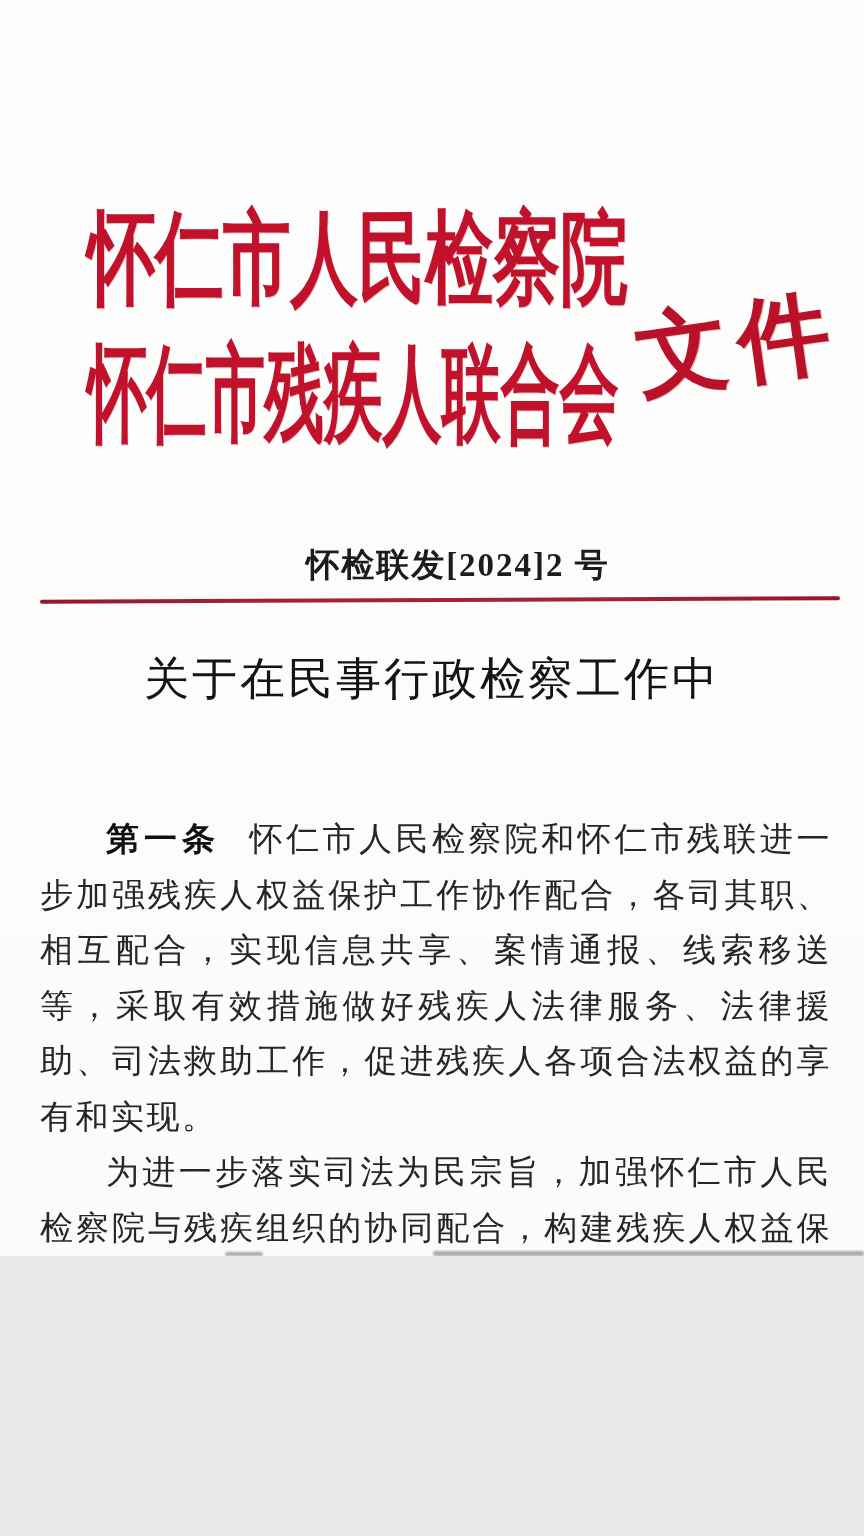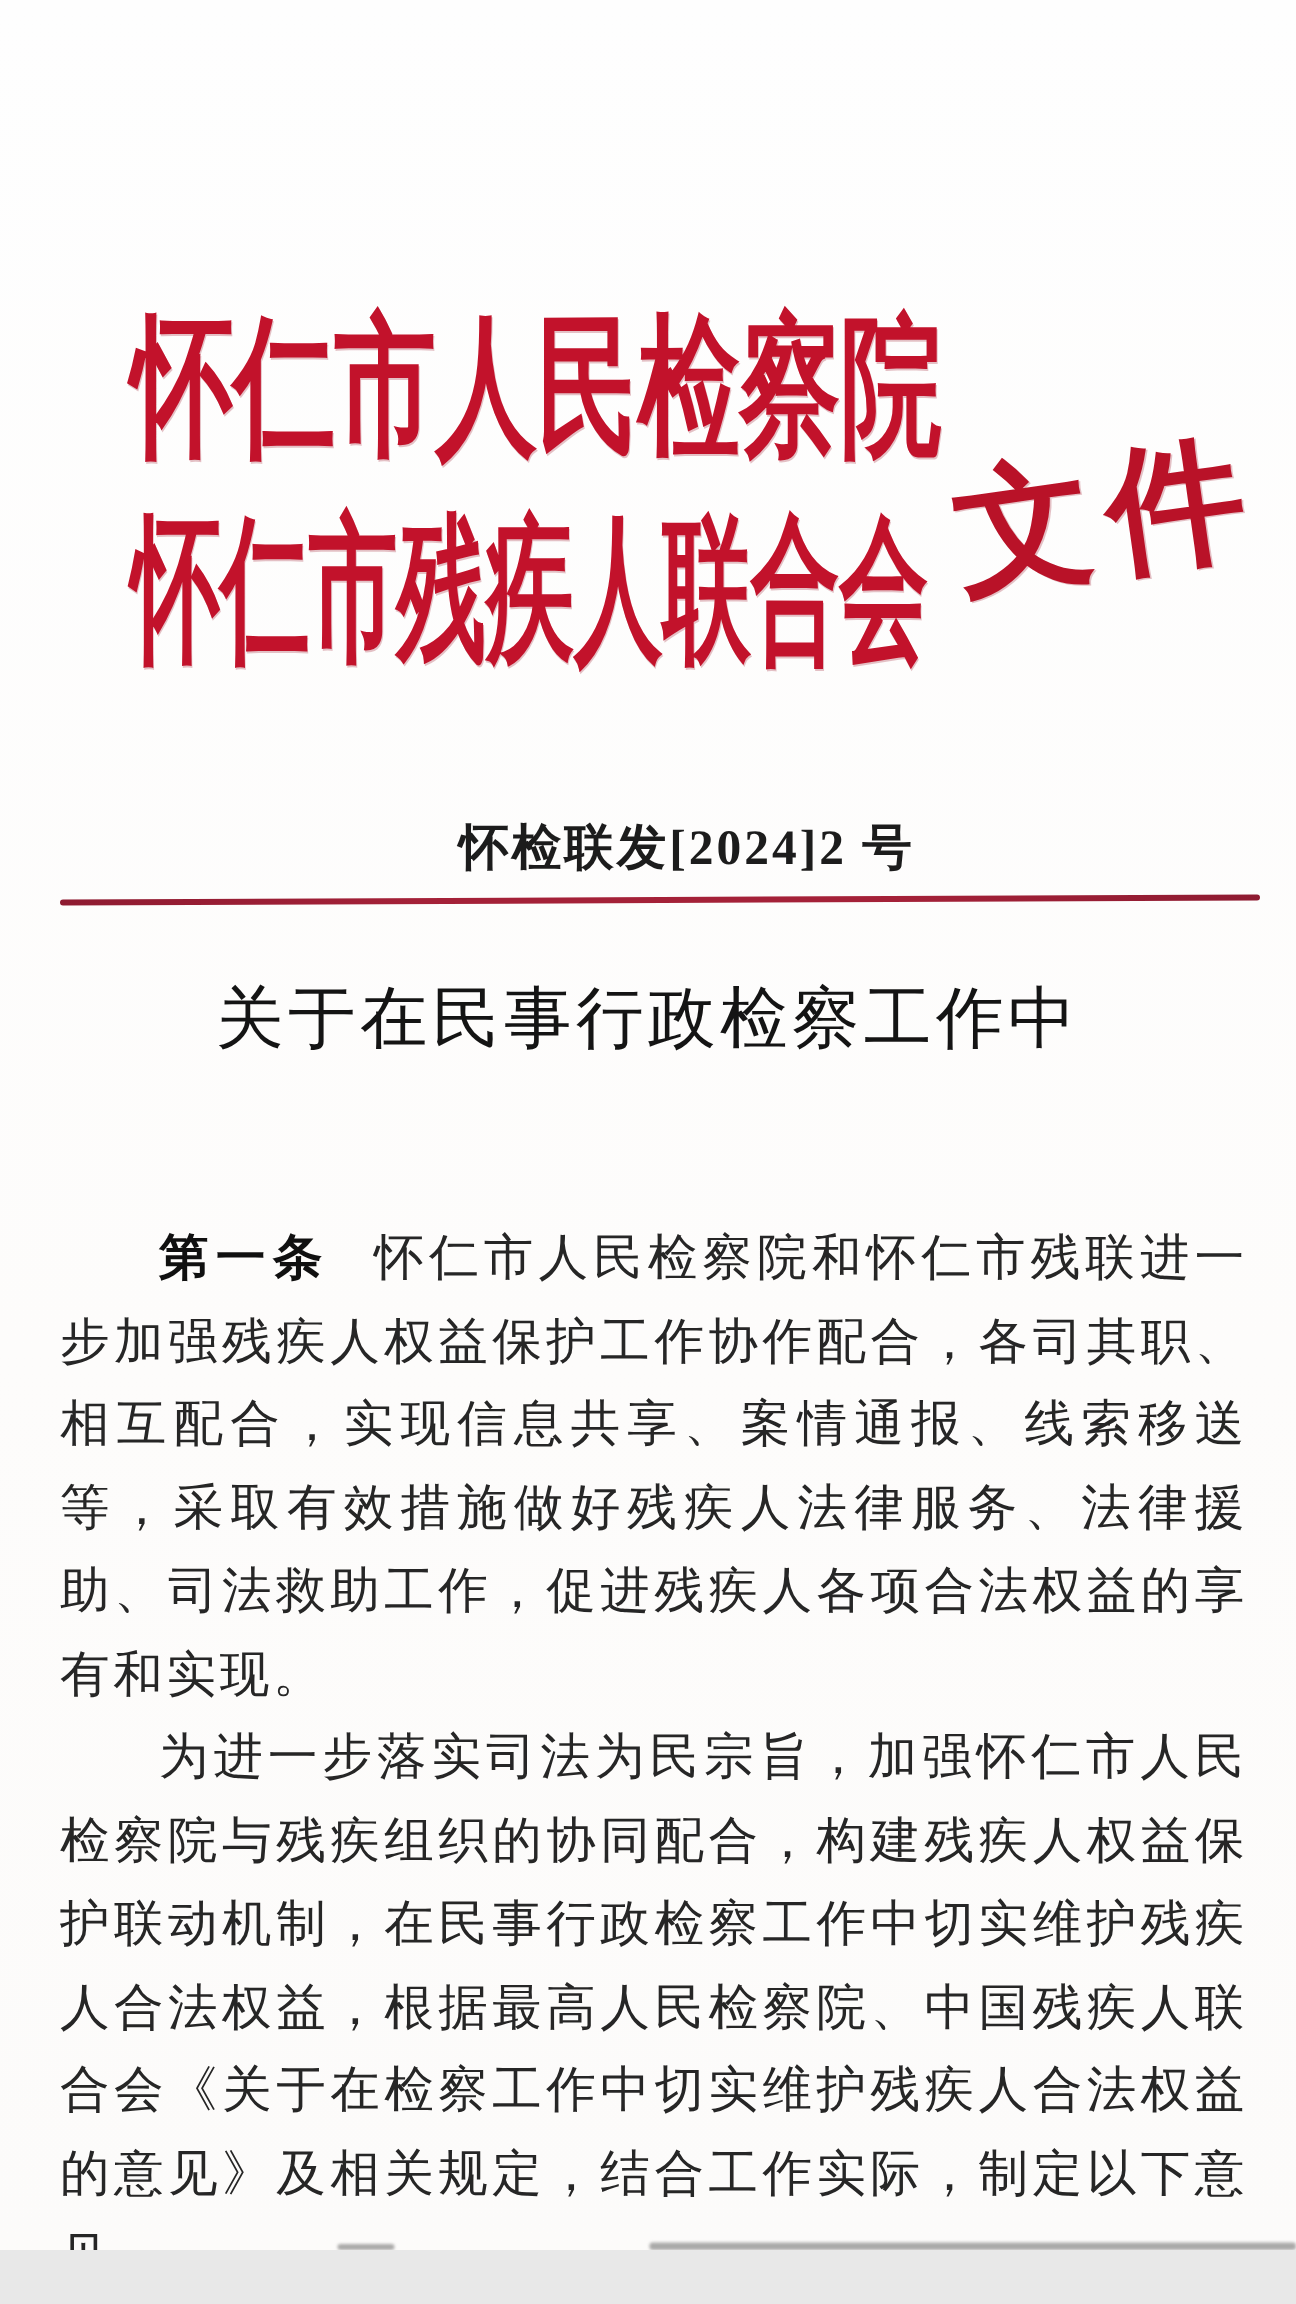--- a/index.html
+++ b/index.html
@@ -4,21 +4,21 @@
 <style>
   html, body {
     margin: 0;
     padding: 0;
     background: #e8e8e8;
     font-family: "Liberation Serif", "DejaVu Serif", serif;
   }
   .page {
     position: relative;
     width: 864px;
-    height: 1500px;
+    height: 1256px;
     margin: 0 auto;
     background: linear-gradient(180deg, #fefefe 0%, #fdfcfb 60%, #fcfbfa 100%);
     overflow: hidden;
   }
   
   .header-org {
     position: absolute;
     left: 88px;
     color: #c2122b;
     font-weight: bold;

